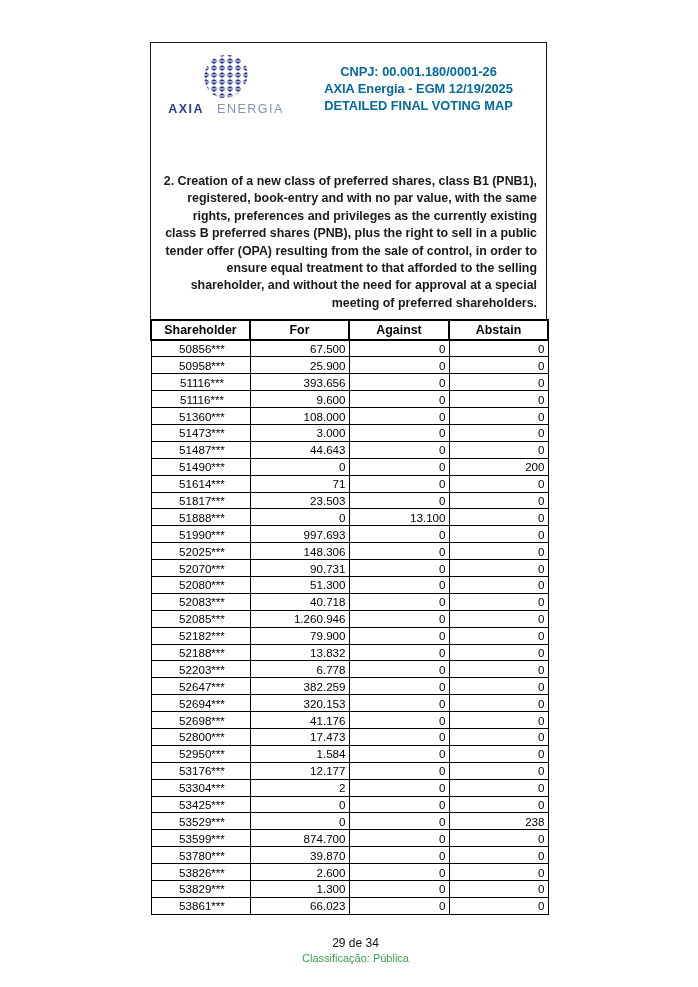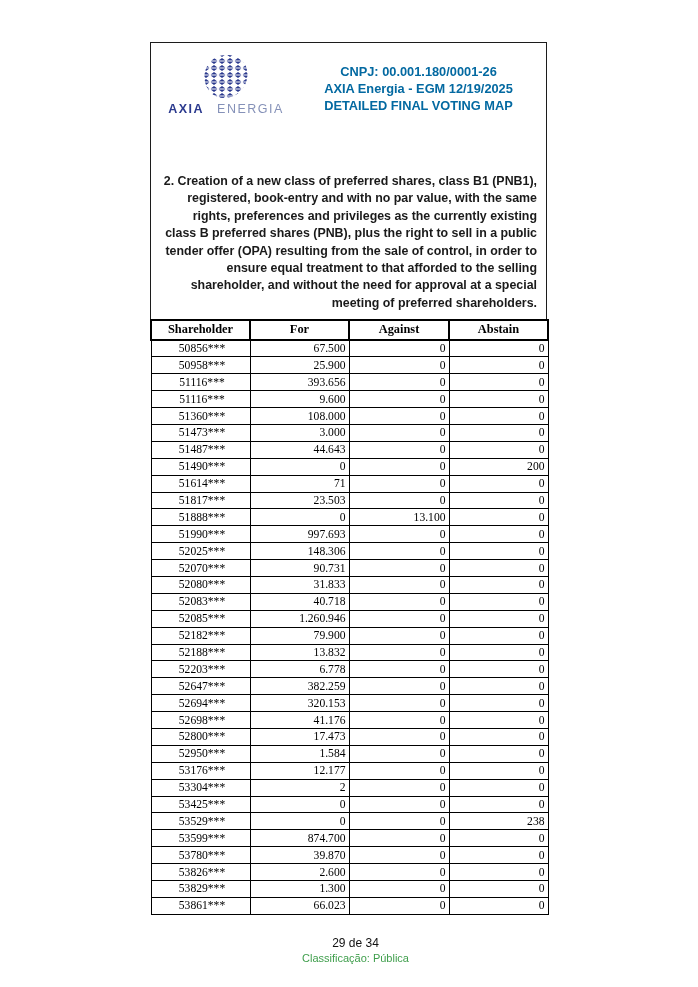--- a/index.html
+++ b/index.html
@@ -35,21 +35,20 @@
     text-align:right;font-weight:bold;
     font-size:12.4px;line-height:17.4px;color:#1a1a1a;
   }
   
   .voting-table{
     position:absolute;
     left:150px;top:318.5px;
     width:397px;
     border-collapse:collapse;
     table-layout:fixed;
-    font-family:Liberation Serif, serif;
   }
   .voting-table th{
     border:2px solid #000;
     height:18px;
     font-size:12.4px;font-weight:bold;text-align:center;
     padding:0 2px;color:#000;
   }
   .voting-table td{
     border:1px solid #000;
     height:15.9px;
@@ -201,21 +200,21 @@
           <td class="num-cell">0</td>
         </tr>
         <tr>
           <td class="id-cell">52070***</td>
           <td class="num-cell">90.731</td>
           <td class="num-cell">0</td>
           <td class="num-cell">0</td>
         </tr>
         <tr>
           <td class="id-cell">52080***</td>
-          <td class="num-cell">31.833</td>
+          <td class="num-cell">51.300</td>
           <td class="num-cell">0</td>
           <td class="num-cell">0</td>
         </tr>
         <tr>
           <td class="id-cell">52083***</td>
           <td class="num-cell">40.718</td>
           <td class="num-cell">0</td>
           <td class="num-cell">0</td>
         </tr>
         <tr>

